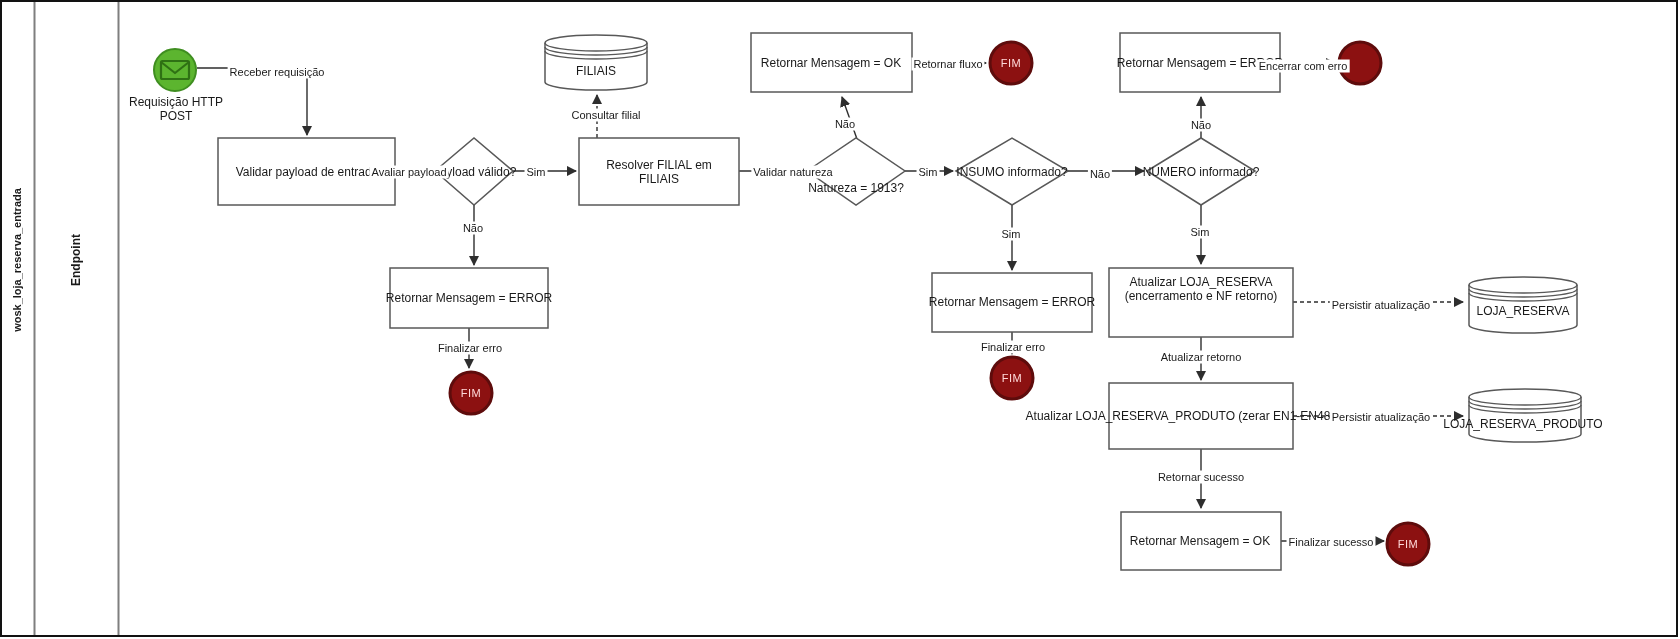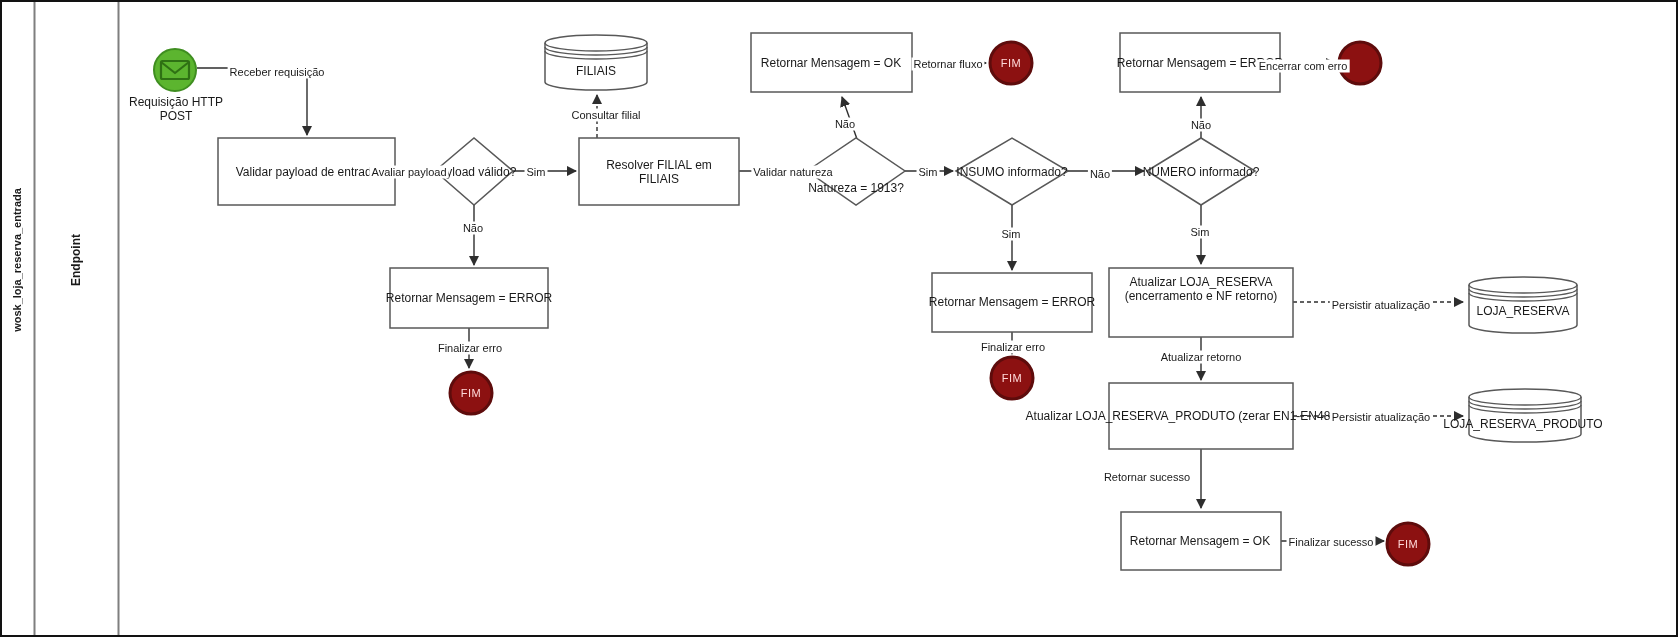--- a/index.html
+++ b/index.html
@@ -154,16 +154,16 @@
   <div class="edgelabel" style="left:1100px;top:174px;">Não</div>
   <div class="edgelabel" style="left:1011px;top:234px;">Sim</div>
   <div class="edgelabel" style="left:1201px;top:125px;">Não</div>
   <div class="edgelabel" style="left:1200px;top:232px;">Sim</div>
   <div class="edgelabel" style="left:1303px;top:66px;text-align:right;">Encerrar com erro</div>
   <div class="edgelabel" style="left:470px;top:348px;">Finalizar erro</div>
   <div class="edgelabel" style="left:1013px;top:347px;">Finalizar erro</div>
   <div class="edgelabel" style="left:1381px;top:305px;">Persistir atualização</div>
   <div class="edgelabel" style="left:1201px;top:357px;">Atualizar retorno</div>
   <div class="edgelabel" style="left:1381px;top:417px;">Persistir atualização</div>
-  <div class="edgelabel" style="left:1147px;top:477px;">Retornar sucesso</div>
+  <div class="edgelabel" style="left:1201px;top:477px;">Retornar sucesso</div>
   <div class="edgelabel" style="left:1331px;top:542px;">Finalizar sucesso</div>
 
 </div>
 
 </body></html>

